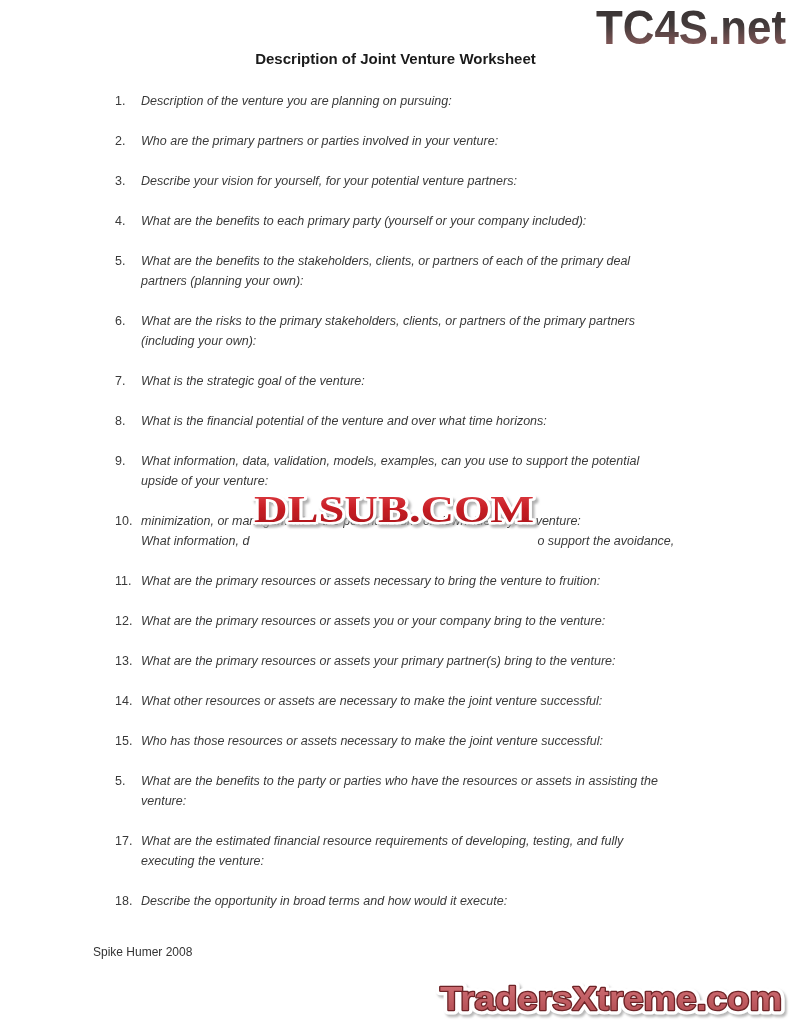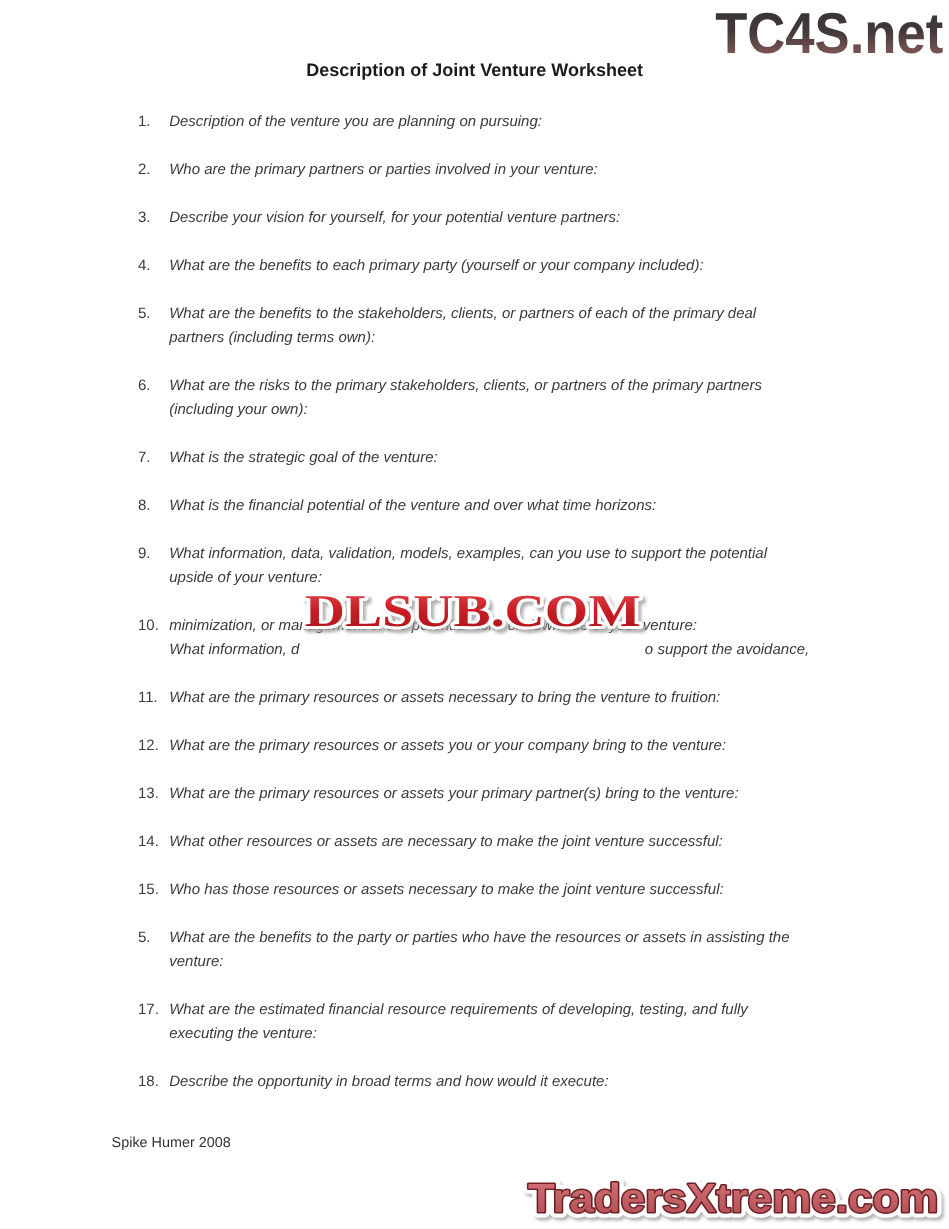--- a/index.html
+++ b/index.html
@@ -128,21 +128,21 @@
       <li>
         <span class="num">4.</span>
         <div class="lines">
           <div class="line">What are the benefits to each primary party (yourself or your company included):</div>
         </div>
       </li>
       <li>
         <span class="num">5.</span>
         <div class="lines">
           <div class="line">What are the benefits to the stakeholders, clients, or partners of each of the primary deal</div>
-          <div class="line">partners (including terms own):</div>
+          <div class="line">partners (planning your own):</div>
         </div>
       </li>
       <li>
         <span class="num">6.</span>
         <div class="lines">
           <div class="line">What are the risks to the primary stakeholders, clients, or partners of the primary partners</div>
           <div class="line">(including your own):</div>
         </div>
       </li>
       <li>

